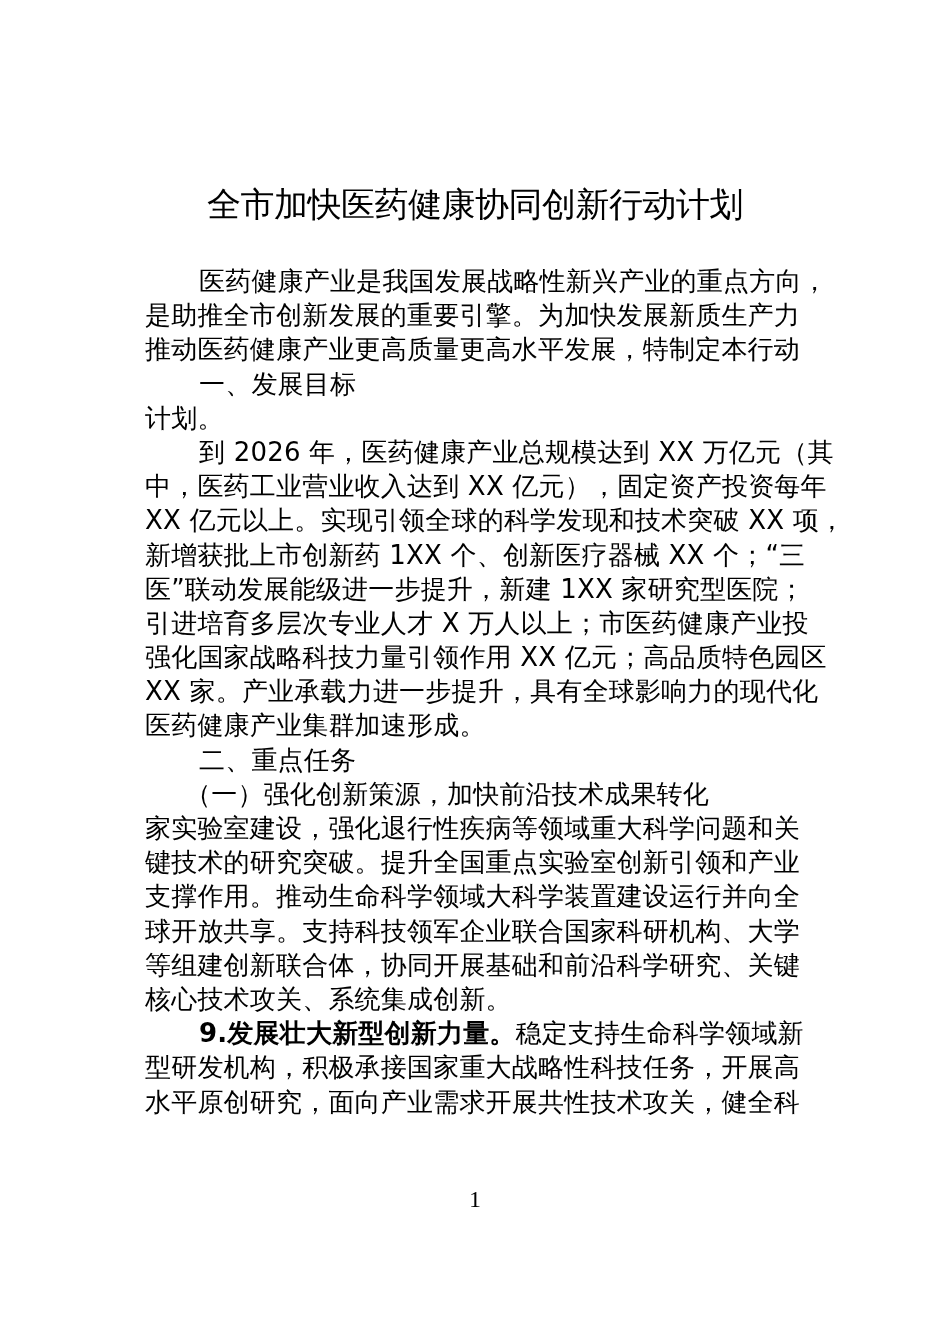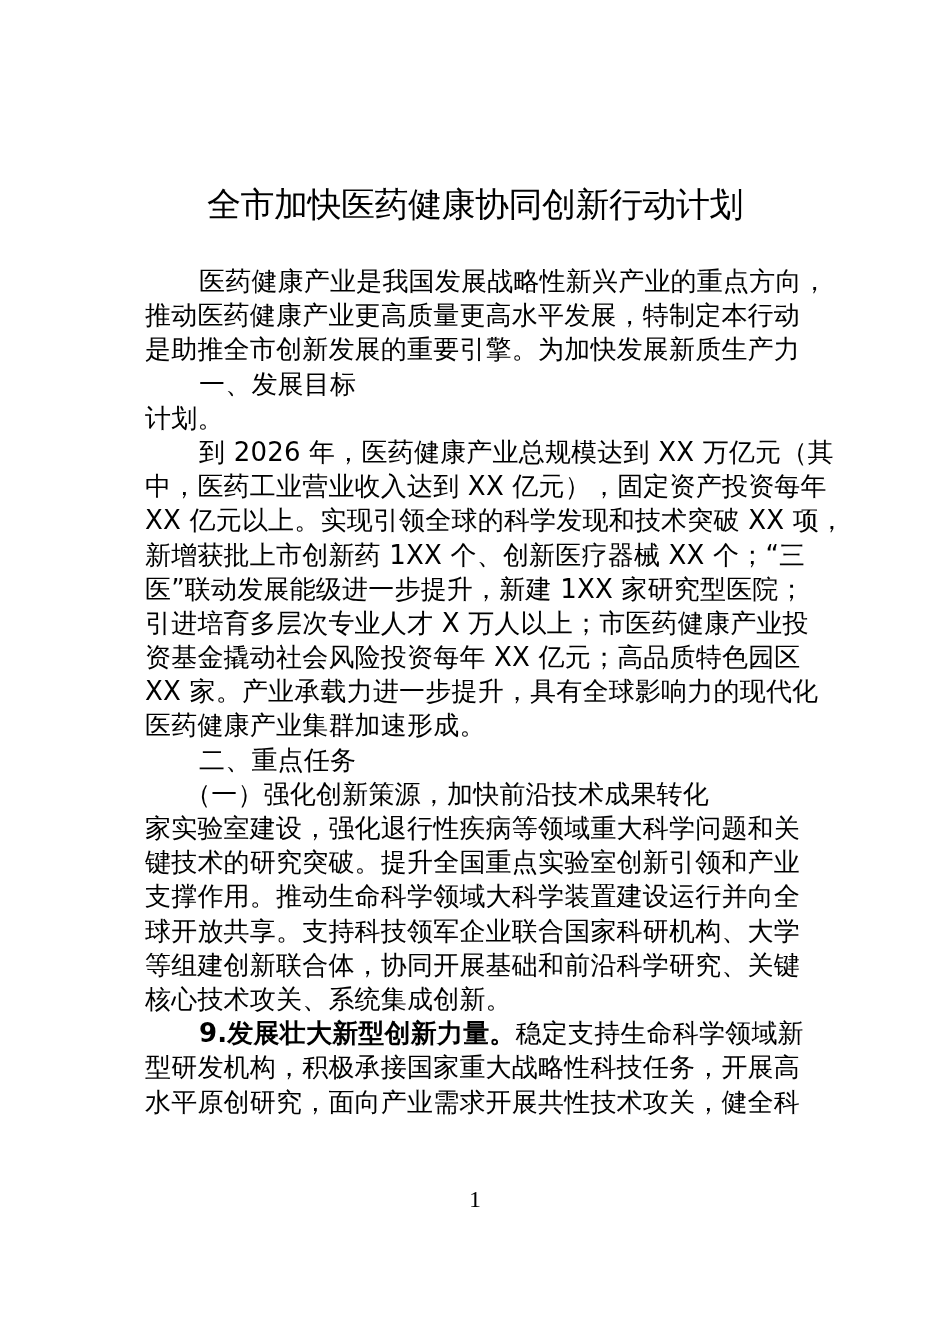--- a/index.html
+++ b/index.html
@@ -19,33 +19,33 @@
 </head>
 <body>
 
 <div class="page">
 
   <div class="title">全市加快医药健康协同创新行动计划</div>
 
   <div class="body">
 
     <span class="line indent">医药健康产业是我国发展战略性新兴产业的重点方向，</span>
+    <span class="line">是助推全市创新发展的重要引擎。为加快发展新质生产力</span>
     <span class="line">推动医药健康产业更高质量更高水平发展，特制定本行动</span>
-    <span class="line">是助推全市创新发展的重要引擎。为加快发展新质生产力</span>
     <span class="line indent">一、发展目标</span>
 
     <span class="line">计划。</span>
 
     <span class="line indent">到 2026 年，医药健康产业总规模达到 XX 万亿元（其</span>
     <span class="line">中，医药工业营业收入达到 XX 亿元），固定资产投资每年</span>
     <span class="line">XX 亿元以上。实现引领全球的科学发现和技术突破 XX 项，</span>
     <span class="line">新增获批上市创新药 1XX 个、创新医疗器械 XX 个；“三</span>
     <span class="line">医”联动发展能级进一步提升，新建 1XX 家研究型医院；</span>
     <span class="line">引进培育多层次专业人才 X 万人以上；市医药健康产业投</span>
-    <span class="line">资基金撬动社会风险投资每年 XX 亿元；高品质特色园区</span>
+    <span class="line">强化国家战略科技力量引领作用 XX 亿元；高品质特色园区</span>
     <span class="line">XX 家。产业承载力进一步提升，具有全球影响力的现代化</span>
     <span class="line">医药健康产业集群加速形成。</span>
 
     <span class="line indent">二、重点任务</span>
     <span class="line indent" style="padding-left:40px;">（一）强化创新策源，加快前沿技术成果转化</span>
 
     <span class="line">家实验室建设，强化退行性疾病等领域重大科学问题和关</span>
     <span class="line">键技术的研究突破。提升全国重点实验室创新引领和产业</span>
     <span class="line">支撑作用。推动生命科学领域大科学装置建设运行并向全</span>
     <span class="line">球开放共享。支持科技领军企业联合国家科研机构、大学</span>

